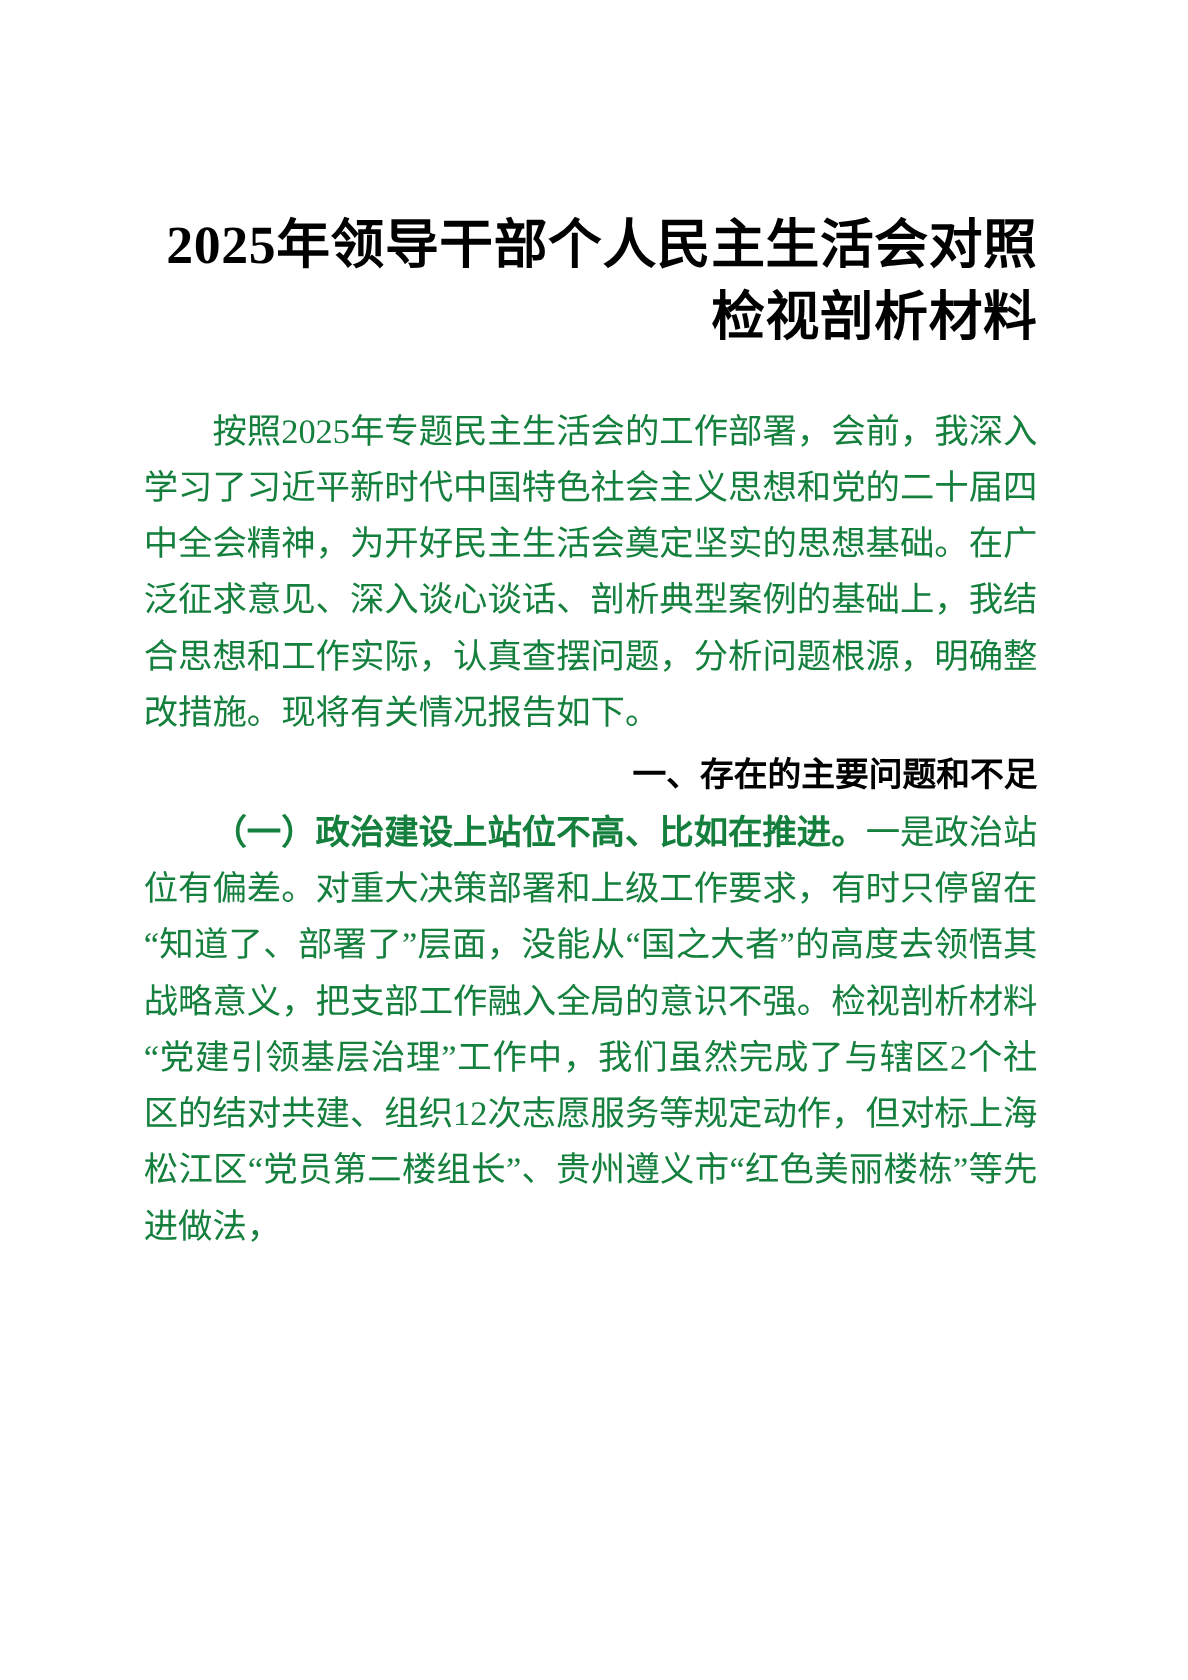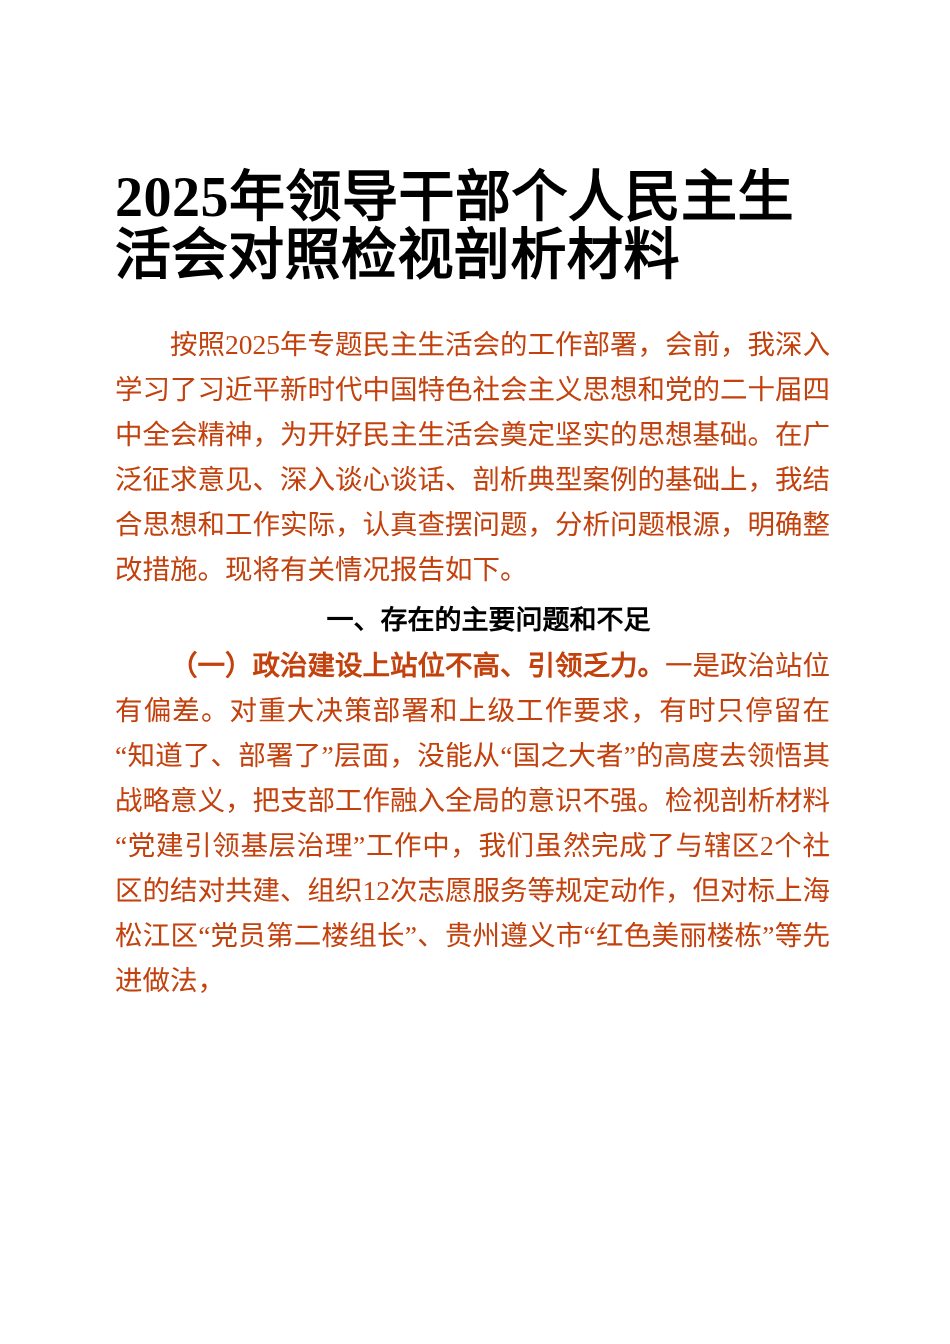--- a/index.html
+++ b/index.html
@@ -25,48 +25,48 @@
     top: 0;
     width: 715px;
   }
 
   
   .doc-title {
     margin: 0;
     padding-top: 168px;
     font-family: "Liberation Serif", "DejaVu Serif", serif;
     font-weight: bold;
-    font-size: 56px;
+    font-size: 43px;
     line-height: 58px;
-    text-align: left;
+    text-align: right;
     color: #000000;
     letter-spacing: 0.5px;
     word-break: break-all;
   }
 
   
   .section-heading {
     margin: 0;
     padding-top: 6px;
     font-family: "Liberation Sans", "DejaVu Sans", sans-serif;
     font-weight: bold;
     font-size: 27px;
     line-height: 45px;
     text-indent: 32px;
     color: #000000;
-    text-align: center;
+    text-align: right;
   }
 
   
   .para {
     margin: 0;
     font-family: "Liberation Serif", "DejaVu Serif", serif;
     font-size: 27.5px;
     line-height: 45px;
-    color: #c2410c;
+    color: #15803d;
     text-align: justify;
     text-justify: inter-ideograph;
     text-indent: 2em;
     word-break: break-all;
   }
 
   .para.first-block {
     padding-top: 38px;
   }
 
@@ -83,17 +83,17 @@
     <h1 class="doc-title">
       <span>2025年领导干部个人民主生活会对照</span><span>检视剖析材料</span>
     </h1>
 
     <p class="para first-block">按照2025年专题民主生活会的工作部署，会前，我深入学习了习近平新时代中国特色社会主义思想和党的二十届四中全会精神，为开好民主生活会奠定坚实的思想基础。在广泛征求意见、深入谈心谈话、剖析典型案例的基础上，我结合思想和工作实际，认真查摆问题，分析问题根源，明确整改措施。现将有关情况报告如下。</p>
 
     <h2 class="section-heading">一、存在的主要问题和不足</h2>
 
 
     <p class="para">
-      <span class="lead">（一）政治建设上站位不高、引领乏力。</span><span>一是政治站位有偏差。对重大决策部署和上级工作要求，有时只停留在“知道了、部署了”层面，没能从“国之大者”的高度去领悟其战略意义，把支部工作融入全局的意识不强。检视剖析材料“党建引领基层治理”工作中，我们虽然完成了与辖区2个社区的结对共建、组织12次志愿服务等规定动作，但对标上海松江区“党员第二楼组长”、贵州遵义市“红色美丽楼栋”等先进做法，</span>
+      <span class="lead">（一）政治建设上站位不高、比如在推进。</span><span>一是政治站位有偏差。对重大决策部署和上级工作要求，有时只停留在“知道了、部署了”层面，没能从“国之大者”的高度去领悟其战略意义，把支部工作融入全局的意识不强。检视剖析材料“党建引领基层治理”工作中，我们虽然完成了与辖区2个社区的结对共建、组织12次志愿服务等规定动作，但对标上海松江区“党员第二楼组长”、贵州遵义市“红色美丽楼栋”等先进做法，</span>
     </p>
 
   </div>
 </div>
 
 </body></html>

